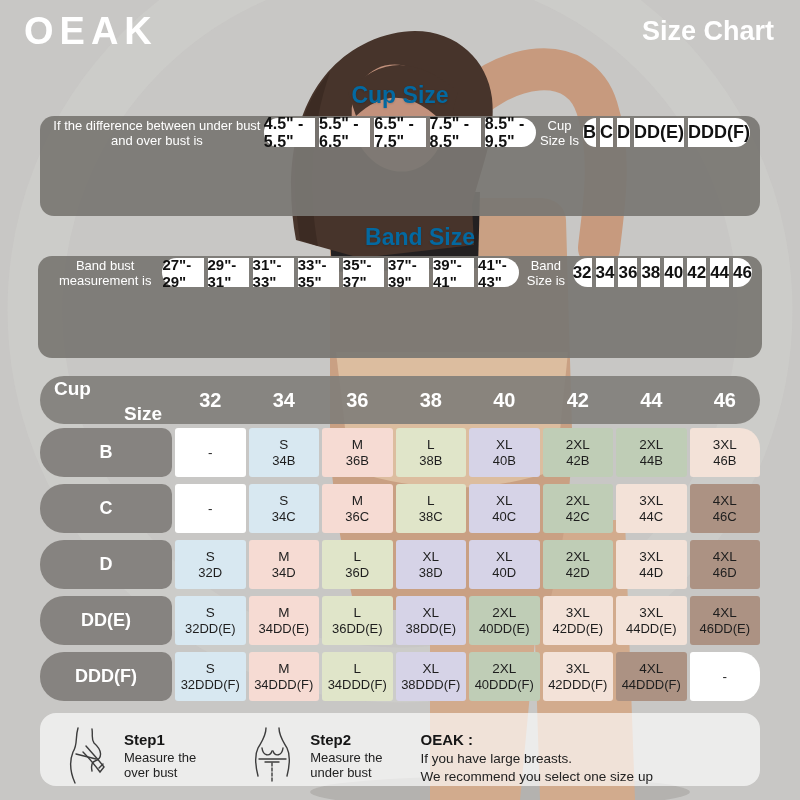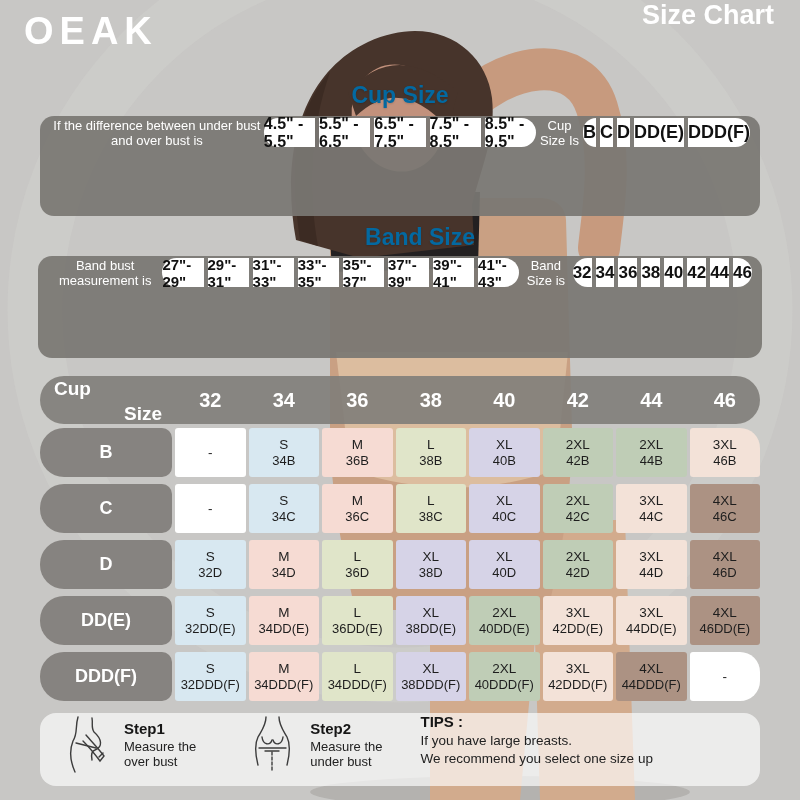--- a/index.html
+++ b/index.html
@@ -2,21 +2,21 @@
 <html><head>
 <meta charset="utf-8">
 <style>
   html,body{margin:0;padding:0;}
   body{width:800px;height:800px;overflow:hidden;font-family:"Liberation Sans",sans-serif;}
   .stage{position:relative;width:800px;height:800px;background:#c8c7c5;overflow:hidden;}
   .bg{position:absolute;left:0;top:0;z-index:0;}
   .fg{position:absolute;left:0;top:0;width:800px;height:668px;z-index:1;}
 
   .logo{position:absolute;left:24px;top:10px;color:#fff;font-size:38px;font-weight:600;letter-spacing:6px;}
-  .page-title{position:absolute;right:26px;top:0;color:#fff;font-size:27px;font-weight:600;}
+  .page-title{position:absolute;right:26px;top:16px;color:#fff;font-size:27px;font-weight:600;}
 
   .sec-title{position:absolute;left:0;width:100%;text-align:center;color:#0369a1;font-size:23px;font-weight:700;text-shadow:0 1px 2px rgba(0,0,0,0.15);}
   .t-cup{top:82px;}
   .t-band{top:224px;padding-left:20px;}
 
   .pnl{position:absolute;background:rgba(122,119,115,0.93);border-radius:14px;display:flex;flex-direction:row;justify-content:space-evenly;padding:2px 10px;box-sizing:border-box;}
   .pnl-cup{left:40px;top:116px;width:720px;height:100px;}
   .pnl-band{left:38px;top:256px;width:724px;height:102px;}
   .gl{color:#fff;font-size:13px;text-align:center;line-height:15px;}
   .wr{display:flex;gap:4px;height:29px;}
@@ -37,21 +37,21 @@
 
   .mrow{position:absolute;left:40px;width:720px;height:49px;display:flex;}
   .pill{width:132px;flex:none;background:rgba(128,125,121,0.92);border-radius:24px 10px 10px 24px;display:flex;align-items:center;justify-content:center;color:#fff;font-size:18px;font-weight:700;}
   .cells{flex:1;display:flex;gap:3px;margin-left:3px;}
   .mc{flex:1;display:flex;flex-direction:column;align-items:center;justify-content:center;border-radius:3px;color:#1e1e1e;font-size:13px;line-height:16px;text-align:center;}
   .mc .t1{font-size:13.5px;}
   .mc .t2{font-size:13px;white-space:nowrap;}
   .rnd-tr{border-radius:3px 20px 3px 3px;}
   .rnd-r{border-radius:3px 20px 20px 3px;}
 
-  .footer{position:absolute;left:40px;top:713px;width:720px;height:73px;background:rgba(255,255,255,0.66);border-radius:16px;display:flex;align-items:flex-start;padding:0 22px;box-sizing:border-box;z-index:1;}
+  .footer{position:absolute;left:40px;top:713px;width:720px;height:73px;background:rgba(255,255,255,0.66);border-radius:16px;display:flex;align-items:flex-end;padding:0 22px;box-sizing:border-box;z-index:1;}
   .fgroup{display:flex;align-items:center;}
   .ftxt{margin-left:14px;}
   .fstep{font-size:15px;font-weight:700;color:#161616;margin-bottom:2px;}
   .fline{font-size:13px;color:#222;line-height:15px;}
   .tips{margin-left:38px;}
   .tips .fline{font-size:13.5px;line-height:18px;}
   .g2{margin-left:52px;}
   .icn{flex:none;}
 </style>
 </head>
@@ -368,20 +368,20 @@
           <path d="M24 39 L24 58" stroke-dasharray="3 2"></path>
         </g>
       </svg>
       <div class="ftxt">
         <div class="fstep">Step2</div>
         <div class="fline">Measure the</div>
         <div class="fline">under bust</div>
       </div>
     </div>
     <div class="tips">
-      <div class="fstep">TIPS :</div>
+      <div class="fstep">OEAK :</div>
       <div class="fline">If you have large breasts.</div>
       <div class="fline">We recommend you select one size up</div>
     </div>
   </div>
 
 </div>
 </div>
 
 </body></html>

